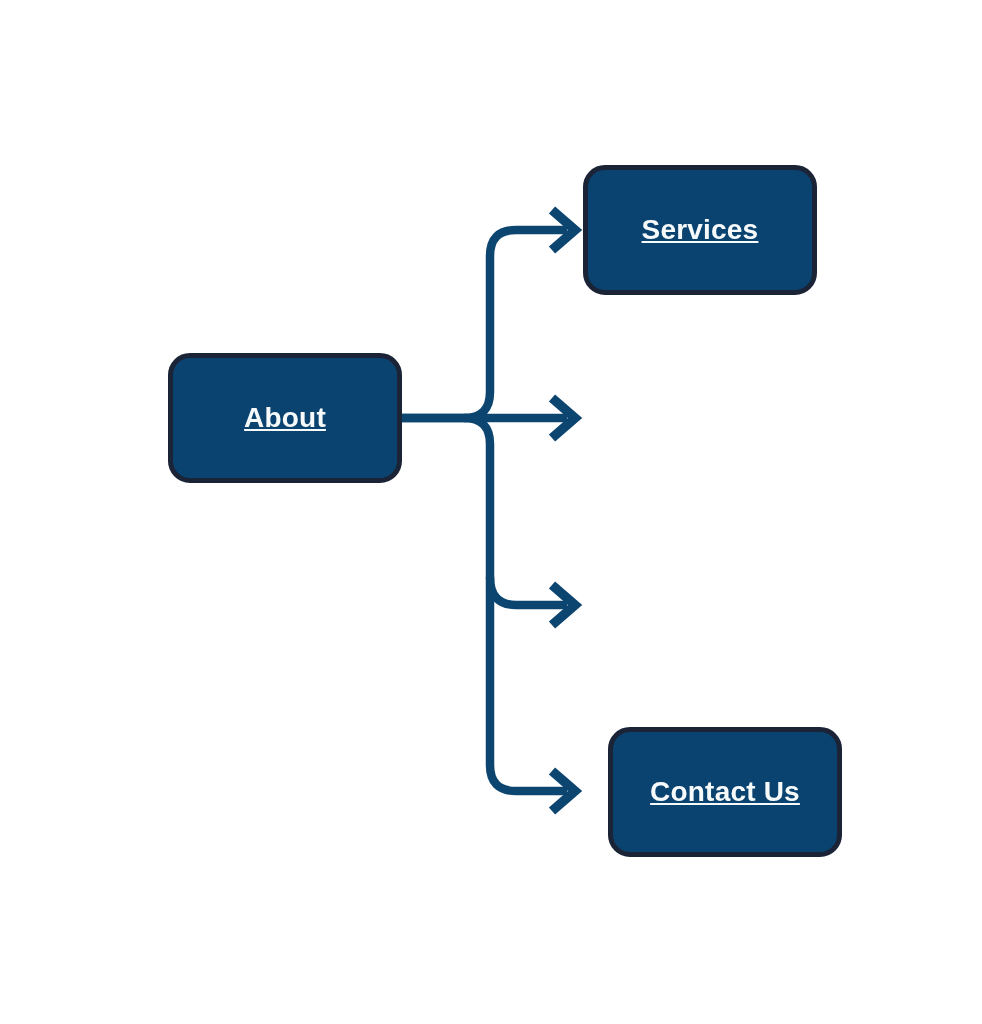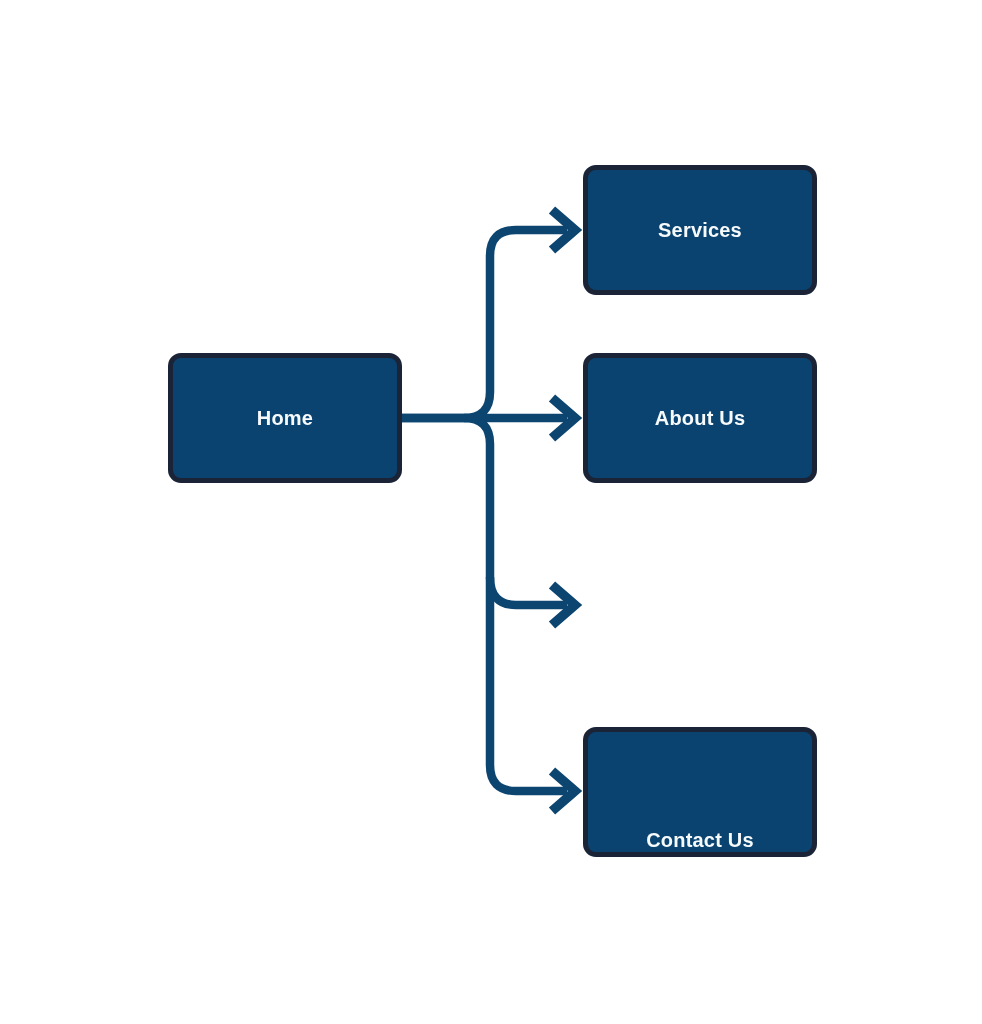--- a/index.html
+++ b/index.html
@@ -34,36 +34,37 @@
     stroke: var(--connector, #0D4571);
     stroke-width: 9.5;
     stroke-linecap: butt;
     stroke-linejoin: miter;
   }
   .node {
     position: absolute;
     box-sizing: border-box;
     background: var(--node-fill, #0A4370);
     border: 5px solid var(--node-border, #1B2437);
-    border-radius: 13px;
+    border-radius: 22px;
     color: var(--node-text, #F7FAFB);
-    font-size: 20px;
+    font-size: 28px;
     font-weight: 600;
     letter-spacing: 0.2px;
     display: flex;
     align-items: center;
     justify-content: center;
     width: 234px;
     height: 130px;
+    text-decoration: underline;
   }
   .node-home       { left: 168px; top: 353px; }
   .node-services   { left: 583px; top: 165px; }
   .node-about-us   { left: 583px; top: 353px; }
   .node-career     { left: 583px; top: 541px; }
-  .node-contact-us { left: 583px; top: 727px; align-items: flex-end; }
+  .node-contact-us { left: 608px; top: 727px; }
 </style>
 </head>
 <body>
 
 <div class="canvas">
 
   <svg class="connectors" viewBox="0 0 982 1024" xmlns="http://www.w3.org/2000/svg" aria-hidden="true">
 
     <path class="link" d="M 402 418 H 464 Q 490 418 490 392 V 256 Q 490 230 516 230 H 567"></path>
 
@@ -73,29 +74,26 @@
 
     <path class="link" d="M 490 577 Q 490 605 516 605 H 567"></path>
 
     <path class="arrowhead" d="M 552 210 L 575 230 L 552 250"></path>
     <path class="arrowhead" d="M 552 398 L 575 418 L 552 438"></path>
     <path class="arrowhead" d="M 552 585 L 575 605 L 552 625"></path>
     <path class="arrowhead" d="M 552 771 L 575 791 L 552 811"></path>
   </svg>
 
   <div class="node node-home">
-    <span>Home</span>
+    <span>About</span>
   </div>
 
   <div class="node node-services">
     <span>Services</span>
   </div>
 
-  <div class="node node-about-us">
-    <span>About Us</span>
-  </div>
 
 
   <div class="node node-contact-us">
     <span>Contact Us</span>
   </div>
 
 </div>
 
 </body></html>

